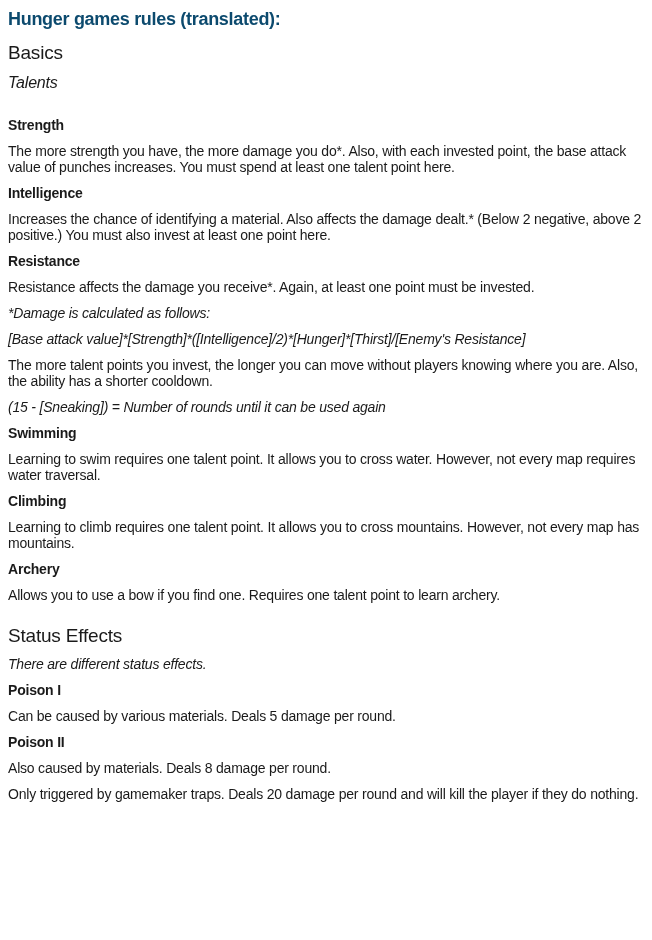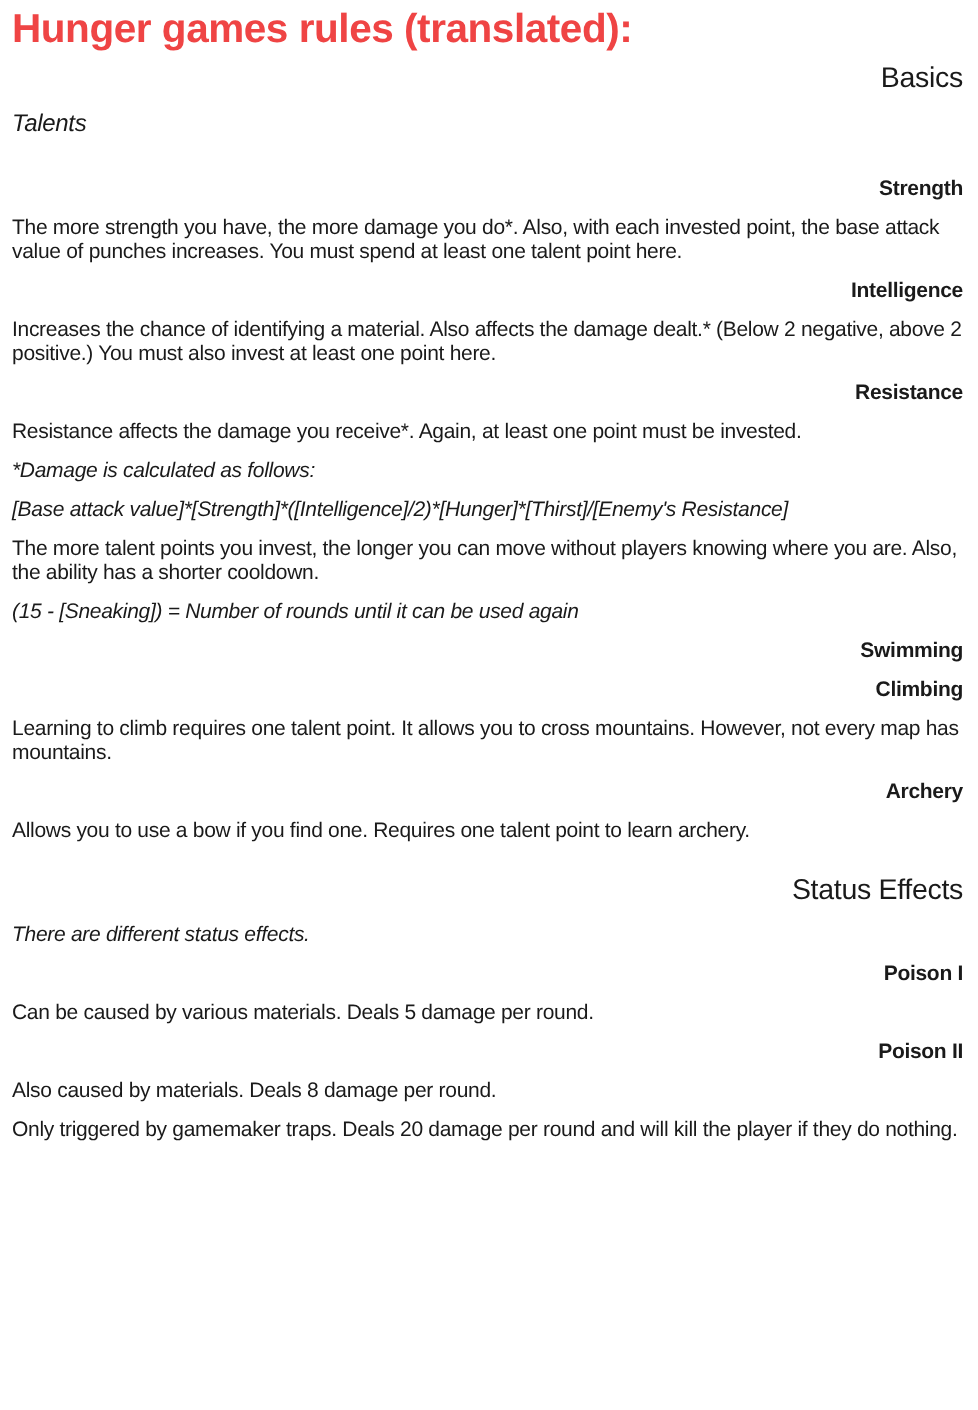--- a/index.html
+++ b/index.html
@@ -11,47 +11,45 @@
     width: 652px;
     height: 940px;
     box-sizing: border-box;
     padding: 6px 10px 0 8px;
     overflow: hidden;
     font-family: "Liberation Sans", sans-serif;
     color: #1a1a1a;
     letter-spacing: -0.2px;
   }
   .doc-title {
-    font-size: 27px;
+    font-size: 18px;
     line-height: 26px;
     font-weight: 700;
-    color: #ef4444;
+    color: #0c4a6e;
     margin: 0 0 9px 0;
     letter-spacing: -0.3px;
   }
   .section-heading {
     font-size: 19px;
     line-height: 24px;
     font-weight: 400;
     margin: 0 0 8px 0;
-    text-align: right;
   }
   .subsection-heading {
     font-size: 16px;
     line-height: 20px;
     font-weight: 400;
     font-style: italic;
     margin: 0 0 24px 0;
   }
   .term-heading {
     font-size: 14px;
     line-height: 16px;
     font-weight: 700;
     margin: 0 0 10px 0;
-    text-align: right;
   }
   .body-text {
     font-size: 14px;
     line-height: 16px;
     font-weight: 400;
     margin: 0 0 10px 0;
   }
   .note {
     font-style: italic;
   }
@@ -82,20 +80,21 @@
     <p class="body-text">Resistance affects the damage you receive*. Again, at least one point must be invested.</p>
 
     <p class="body-text note">*Damage is calculated as follows:</p>
     <p class="body-text note">[Base attack value]*[Strength]*([Intelligence]/2)*[Hunger]*[Thirst]/[Enemy's Resistance]</p>
 
     <p class="body-text">The more talent points you invest, the longer you can move without players knowing where you are. Also, the ability has a shorter cooldown.</p>
 
     <p class="body-text note">(15 - [Sneaking]) = Number of rounds until it can be used again</p>
 
     <h4 class="term-heading">Swimming</h4>
+    <p class="body-text">Learning to swim requires one talent point. It allows you to cross water. However, not every map requires water traversal.</p>
 
     <h4 class="term-heading">Climbing</h4>
     <p class="body-text">Learning to climb requires one talent point. It allows you to cross mountains. However, not every map has mountains.</p>
 
     <h4 class="term-heading">Archery</h4>
     <p class="body-text">Allows you to use a bow if you find one. Requires one talent point to learn archery.</p>
   </section>
 
   <section class="section-status">
     <h2 class="section-heading">Status Effects</h2>

